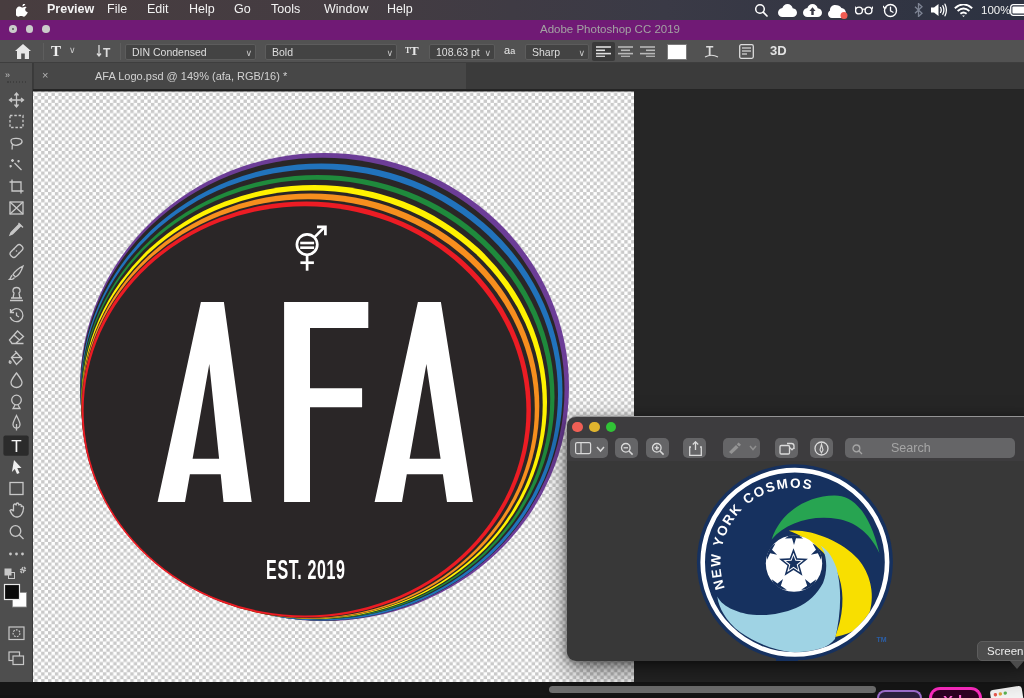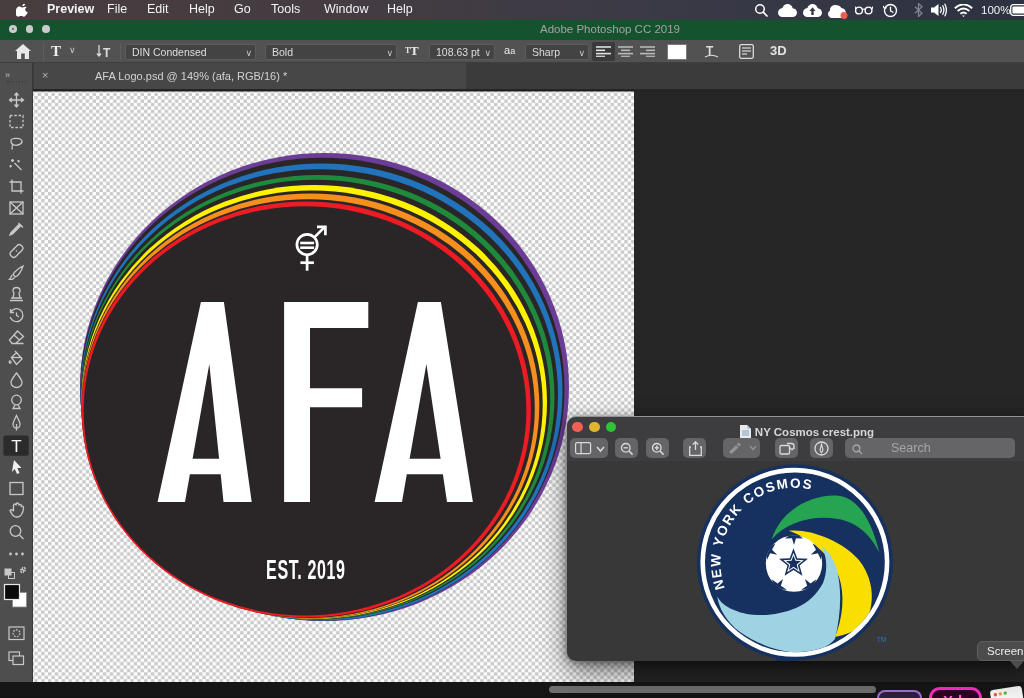--- a/index.html
+++ b/index.html
@@ -8,21 +8,21 @@
   .abs { position:absolute; }
 
   
   #menubar { position:absolute; left:0; top:0; width:1024px; height:20px;
     background:linear-gradient(90deg,#483d3f 0%,#443c42 35%,#3a3a46 65%,#2c3241 100%);
     color:#f3f3f3; font-size:12.5px; }
   #menubar .mi { position:absolute; top:2px; }
   #menubar svg { position:absolute; }
 
   
-  #ps-title { position:absolute; left:0; top:20px; width:1024px; height:20px; background:#14532d; }
+  #ps-title { position:absolute; left:0; top:20px; width:1024px; height:20px; background:#701a75; }
   #ps-title .t { position:absolute; left:470px; top:3px; width:280px; text-align:center; color:#a3a3a3; font-size:11.5px; }
   .dot { position:absolute; top:25px; width:7.6px; height:7.6px; border-radius:50%; background:#cbcbcb; }
 
   #ps-options { position:absolute; left:0; top:40px; width:1024px; height:23px; background:#525252; border-bottom:1px solid #3e3e3e; }
   .fld { position:absolute; top:4px; height:16px; background:#434343; border:1px solid #5c5c5c; border-radius:2px; color:#dedede; font-size:10.5px; line-height:14px; padding-left:6px; }
   .fld .chv { position:absolute; right:3px; top:1px; color:#c9c9c9; font-size:9px; }
   .vsep { position:absolute; top:3px; width:1px; height:17px; background:#454545; border-right:1px solid #5e5e5e; }
 
   #ps-tabbar { position:absolute; left:0; top:63px; width:1024px; height:27px; background:#3b3b3b; }
   #ps-tab { position:absolute; left:34px; top:0; width:432px; height:26px; background:#474747; color:#d2d2d2; font-size:11px; }
@@ -374,31 +374,20 @@
         <circle cx="7" cy="9" r="1.7" fill="#e8574e"></circle>
         <circle cx="12" cy="9" r="1.7" fill="#e0a63a"></circle>
         <circle cx="17" cy="9" r="1.7" fill="#59b353"></circle>
       </g>
     </svg>
 
   <div id="pv">
     <div class="tl" style="left:5.4px;background:#f05f55;"></div>
     <div class="tl" style="left:22px;background:#dfb42e;"></div>
     <div class="tl" style="left:38.6px;background:#31c336;"></div>
-    <div id="pv-title">
-      <svg style="position:relative;top:2px;margin-right:4px" width="11" height="13" viewBox="0 0 11 13">
-          <path d="M0 0 H7 L11 4 V13 H0 Z" fill="#e9e9e9"></path>
-          <path d="M7 0 L11 4 H7 Z" fill="#b9cade"></path>
-          <g stroke="#7f9ecb" stroke-width="1">
-            <line x1="2" y1="6" x2="9" y2="6"></line>
-            <line x1="2" y1="8" x2="9" y2="8"></line>
-            <line x1="2" y1="10" x2="9" y2="10"></line>
-          </g>
-        </svg>NY Cosmos crest.png
-    </div>
 
     <div class="btn" style="left:3px;width:38px;"></div>
     <svg class="abs" style="left:8px;top:25px" width="30" height="13" viewBox="0 0 30 13">
         <rect x="0.6" y="0.6" width="15" height="11" rx="1.5" fill="none" stroke="#dadada" stroke-width="1.2"></rect>
         <line x1="6" y1="1" x2="6" y2="12" stroke="#dadada" stroke-width="1.2"></line>
         <path d="M22 5 l3.5 4 3.5-4" fill="none" stroke="#dadada" stroke-width="1.5"></path>
       </svg>
     <div class="btn" style="left:48px;width:23px;"></div>
     <svg class="abs" style="left:53px;top:24.5px" width="14" height="14" viewBox="0 0 14 14">
         <circle cx="5.8" cy="5.8" r="4.3" fill="none" stroke="#dadada" stroke-width="1.3"></circle>

